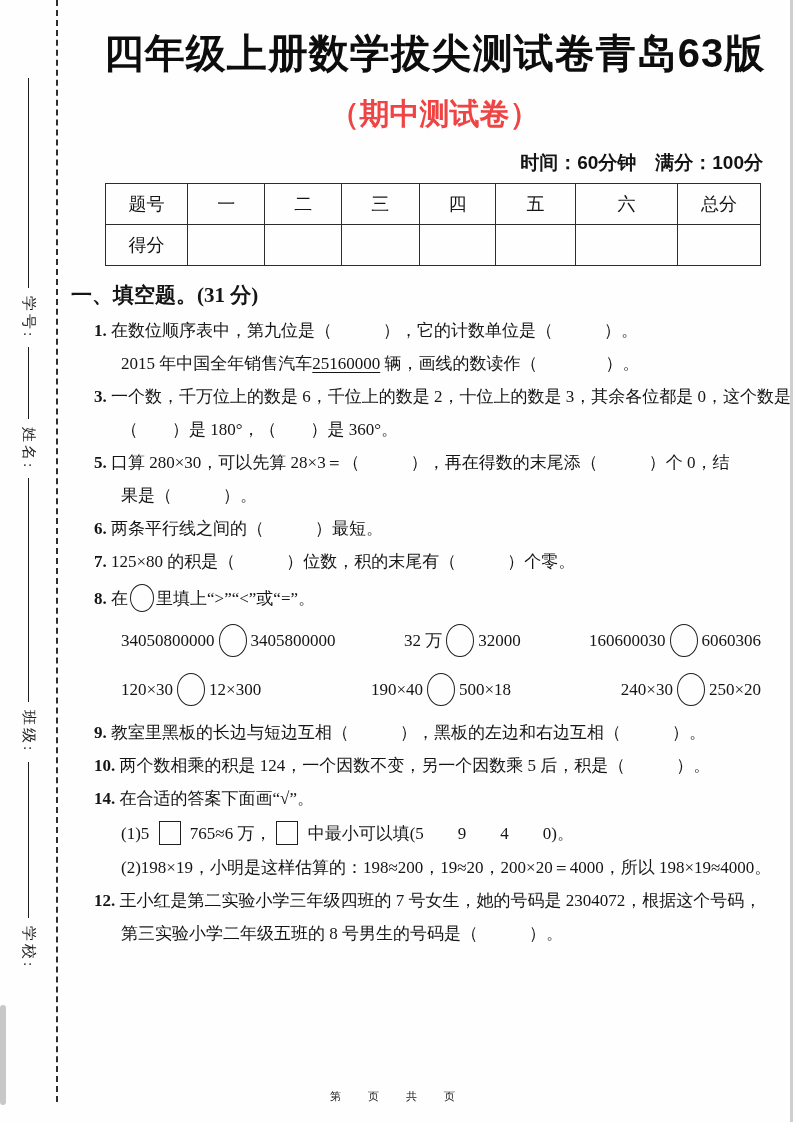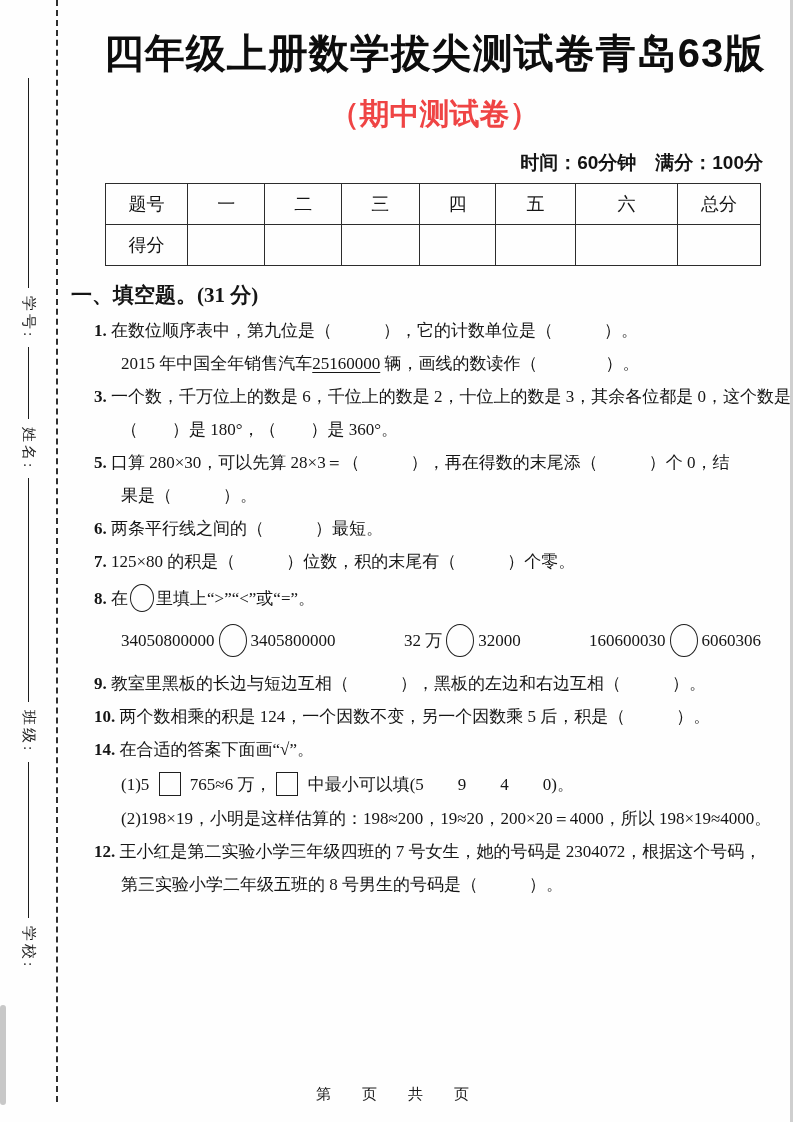--- a/index.html
+++ b/index.html
@@ -59,21 +59,21 @@
     border-radius:50%; margin:0 4px; flex:none; background:transparent;
   }
   .circle.small { width:22px; height:26px; margin:0 2px; vertical-align:-8px; }
   .box {
     display:inline-block; width:20px; height:22px; border:1.5px solid #1f1f1f;
     margin:0 5px; vertical-align:-6px; background:transparent;
   }
   
   .footer {
     position:absolute; left:0; right:0; bottom:18px; text-align:center;
-    font-size:15px; letter-spacing:8px; color:#1a1a1a;
+    font-size:11px; letter-spacing:8px; color:#1a1a1a;
   }
   .edge-right { position:absolute; right:0; top:0; width:3px; height:1122px; background:#cfcfcf; }
   .smudge { position:absolute; left:0; top:1005px; width:6px; height:100px; background:#9a9a9a; opacity:.55; border-radius:3px; }
 </style>
 </head>
 <body>
 
 <div class="page">
 
   <aside class="seal">
@@ -150,20 +150,37 @@
             <span>32 万</span>
             <span class="circle"></span>
             <span>32000</span>
           </span>
           <span class="grp">
             <span>160600030</span>
             <span class="circle"></span>
             <span>6060306</span>
           </span>
         </div>
+        <div class="line cmp">
+          <span class="grp">
+            <span>120×30</span>
+            <span class="circle"></span>
+            <span>12×300</span>
+          </span>
+          <span class="grp">
+            <span>190×40</span>
+            <span class="circle"></span>
+            <span>500×18</span>
+          </span>
+          <span class="grp">
+            <span>240×30</span>
+            <span class="circle"></span>
+            <span>250×20</span>
+          </span>
+        </div>
         <div class="line"><span class="bold">9.</span><span> 教室里黑板的长边与短边互相（　　　），黑板的左边和右边互相（　　　）。</span></div>
         <div class="line"><span class="bold">10.</span><span> 两个数相乘的积是 124，一个因数不变，另一个因数乘 5 后，积是（　　　）。</span></div>
         <div class="line"><span class="bold">14.</span><span> 在合适的答案下面画“√”。</span></div>
         <div class="line indent"><span>(1)5 </span><span class="box"></span><span> 765≈6 万，</span><span class="box"></span><span> 中最小可以填(5　　9　　4　　0)。</span></div>
         <div class="line indent"><span>(2)198×19，小明是这样估算的：198≈200，19≈20，200×20＝4000，所以 198×19≈4000。</span></div>
         <div class="line"><span class="bold">12.</span><span> 王小红是第二实验小学三年级四班的 7 号女生，她的号码是 2304072，根据这个号码，</span></div>
         <div class="line indent"><span>第三实验小学二年级五班的 8 号男生的号码是（　　　）。</span></div>
       </div>
   </div>
 

